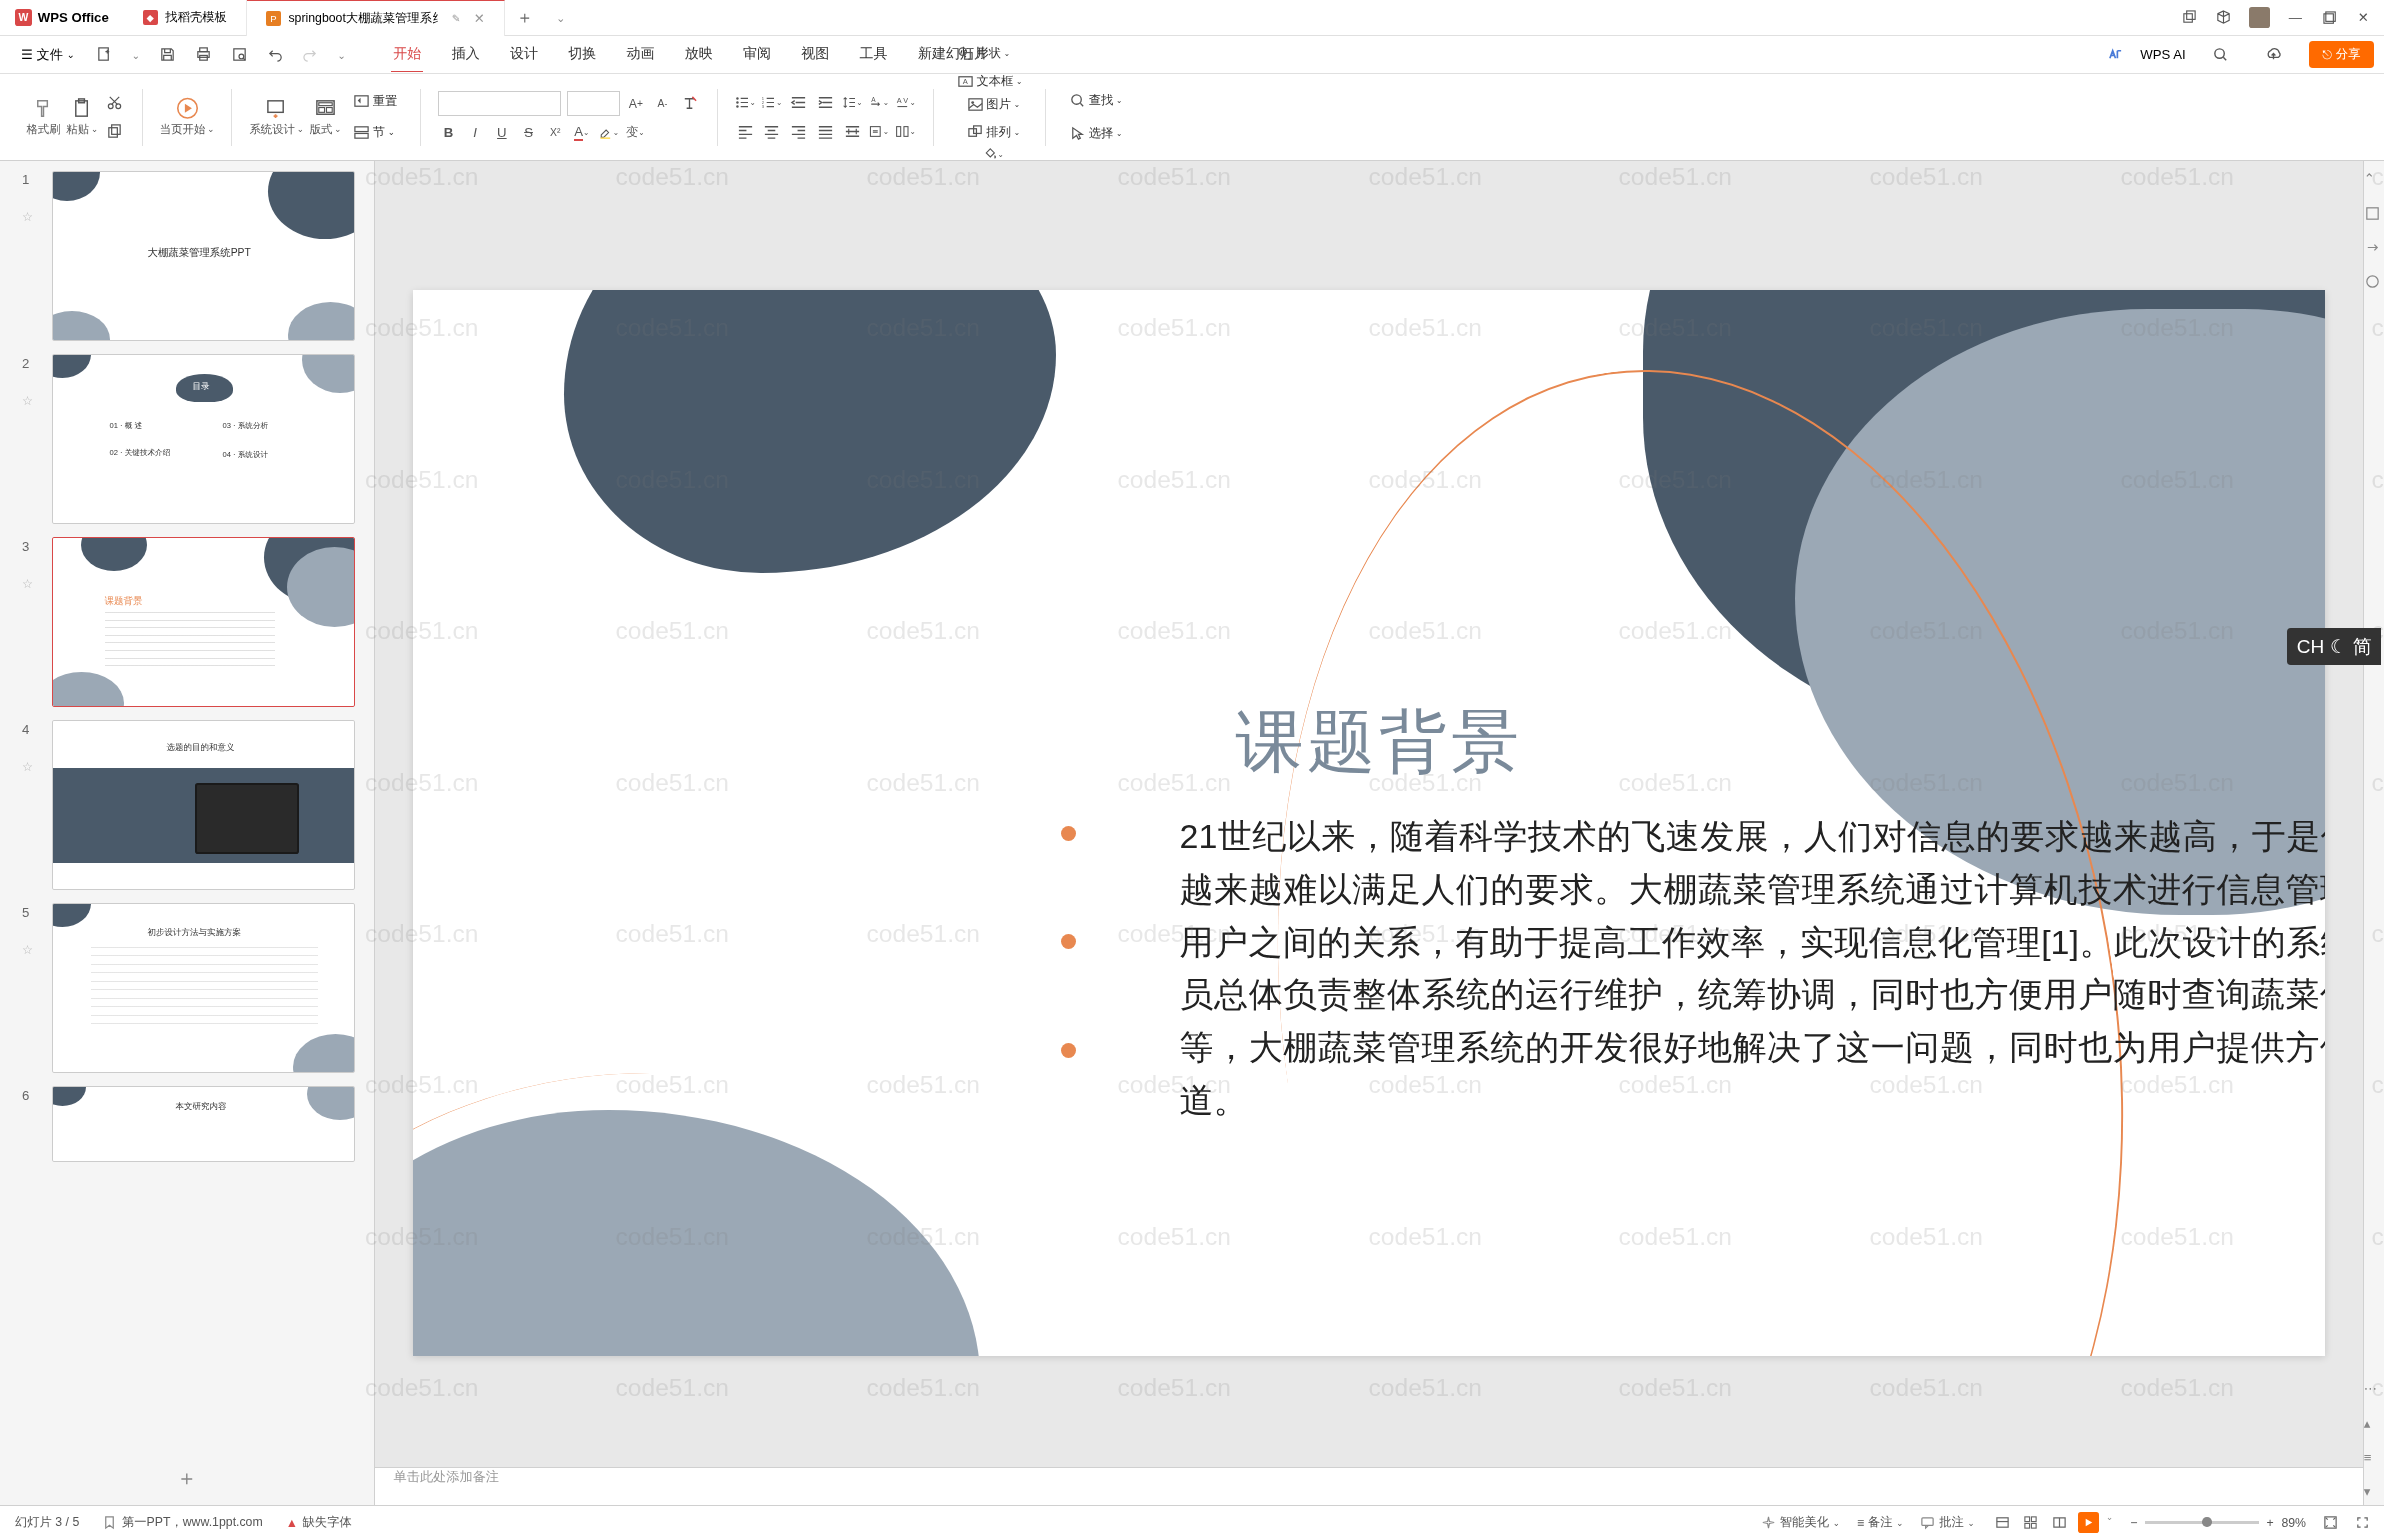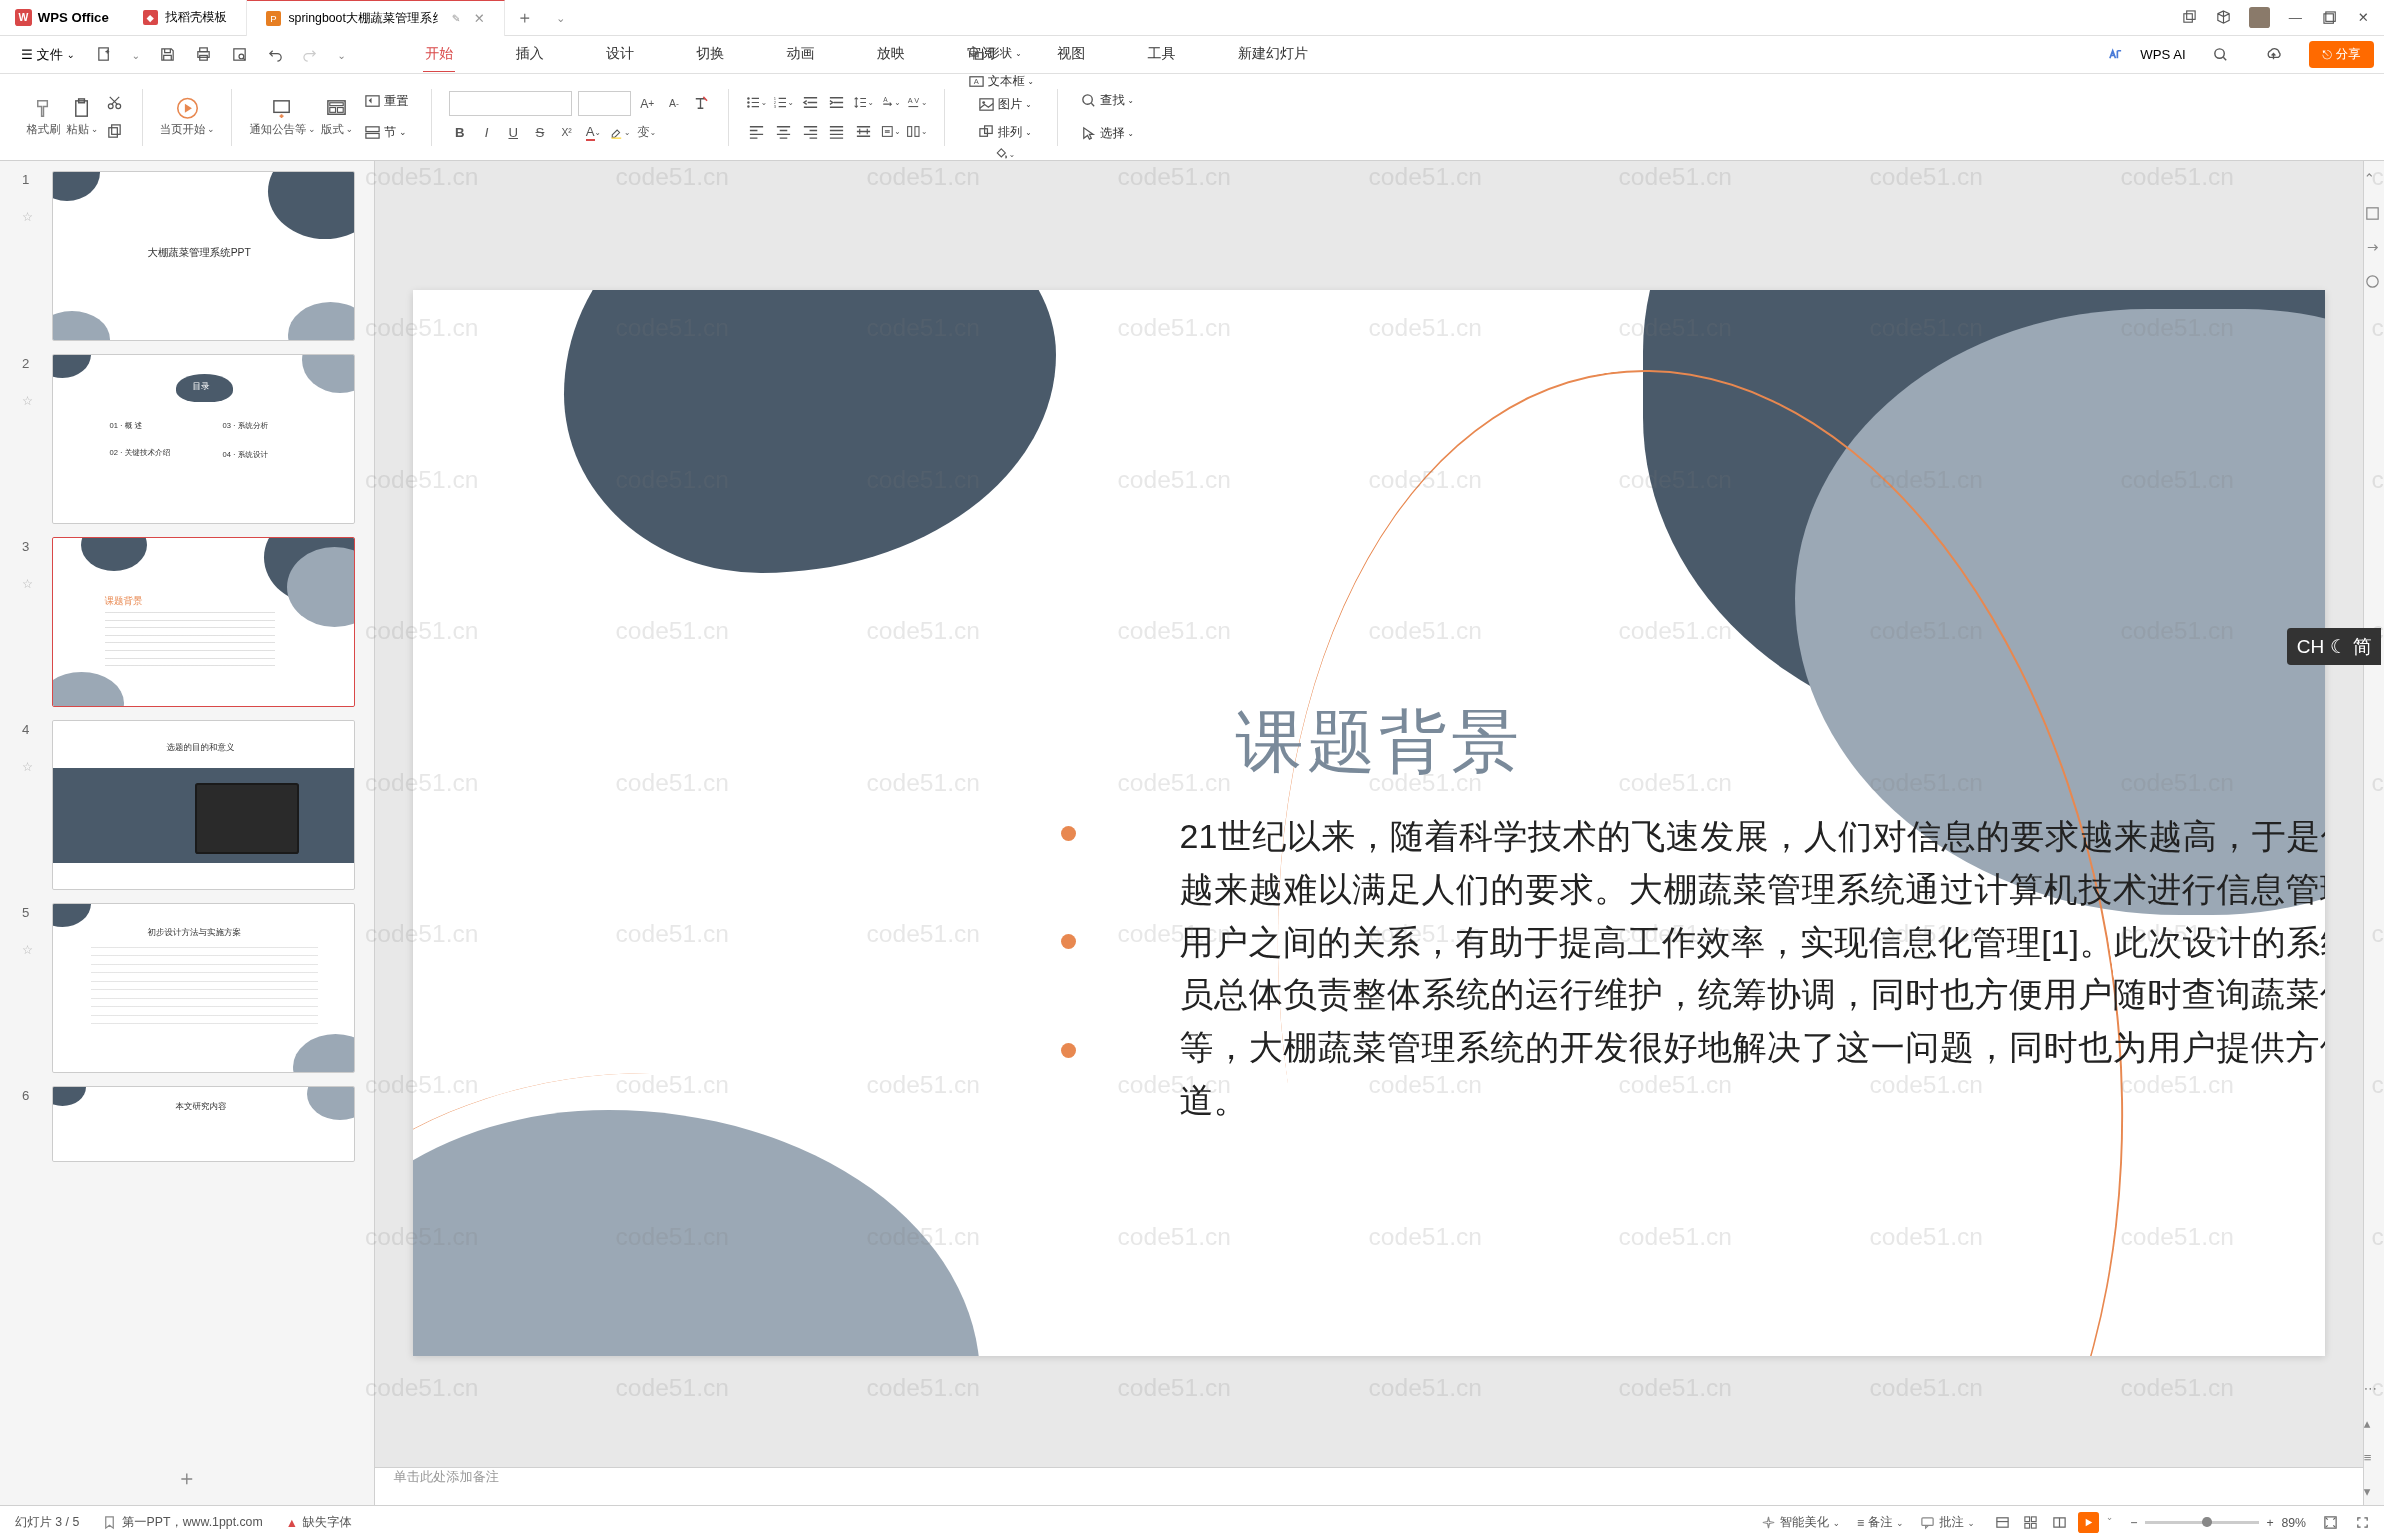--- a/index.html
+++ b/index.html
@@ -19,21 +19,21 @@
 .tab-add { padding: 0 11.4px; color: #666; font-size: 17px; }
 .titlebar-right { margin-left: auto; display: flex; align-items: center; gap: 17px; padding-right: 13.2px; }
 .win-btn { width: 17px; height: 17px; color: #555; display: flex; align-items: center; justify-content: center; font-size: 13.2px; }
 
 
 .menubar { height: 38px; background: #fff; display: flex; align-items: center; padding: 0 11.4px; border-bottom: 0.9px solid #e0e0e0; }
 .menu-left { display: flex; align-items: center; gap: 3.8px; }
 .menu-btn { padding: 5.7px 7.6px; color: #555; font-size: 13.2px; }
 .file-menu { display: flex; align-items: center; gap: 3.8px; padding: 3.8px 9.5px; font-size: 13.2px; }
 .menu-tabs { display: flex; gap: 26.5px; margin-left: 38px; }
-.menu-tab { font-size: 14px; color: #333; padding: 7.6px 1.9px; margin-left: 32px; }
+.menu-tab { font-size: 14px; color: #333; padding: 7.6px 1.9px; }
 .menu-tab.active { color: #d94848; border-bottom: 1.9px solid #d94848; font-weight: 500; }
 .menu-right { margin-left: auto; display: flex; align-items: center; gap: 19px; }
 .wps-ai { display: flex; align-items: flex-start; gap: 17px; font-size: 13.2px; font-weight: 500; }
 .wps-ai-icon { width: 15px; height: 15px; }
 .share-btn { background: #ff6a00; color: #fff; padding: 4.7px 13.2px; border-radius: 3.8px; font-size: 12.3px; display: flex; align-items: center; gap: 3.8px; }
 
 
 .ribbon { height: 87px; background: #fff; display: flex; align-items: center; padding: 0 15px; border-bottom: 0.9px solid #d0d0d0; gap: 0; }
 .ribbon-group { display: flex; flex-direction: column; align-items: center; padding: 0 11.4px; position: relative; }
 .ribbon-sep { width: 0.9px; height: 57px; background: #e0e0e0; margin: 0 5.7px; }
@@ -312,21 +312,21 @@
   <div class="ribbon-group">
     <div class="ribbon-row">
       <div class="ribbon-iconbtn">
         <span class="ic">
             <svg width="23" height="23" viewBox="0 0 24 24">
               <rect x="3" y="4" width="16" height="12" fill="none" stroke="#555" stroke-width="1.5"></rect>
               <path d="M11 18 L11 22 M9 20 L13 20" stroke="#e88850" stroke-width="1.8"></path>
             </svg>
           </span>
         <span class="lbl">
-            <span>通知公告等</span> 
+            <span>系统设计</span> 
             <span style="font-size:8.5px">⌄</span>
           </span>
       </div>
       <div class="ribbon-iconbtn">
         <span class="ic">
             <svg width="23" height="23" viewBox="0 0 24 24">
               <rect x="3" y="4" width="18" height="14" fill="none" stroke="#555" stroke-width="1.5"></rect>
               <rect x="5" y="6" width="14" height="3" fill="none" stroke="#555" stroke-width="1.2"></rect>
               <rect x="5" y="11" width="6" height="5" fill="none" stroke="#555" stroke-width="1.2"></rect>
               <rect x="13" y="11" width="6" height="5" fill="none" stroke="#555" stroke-width="1.2"></rect>

